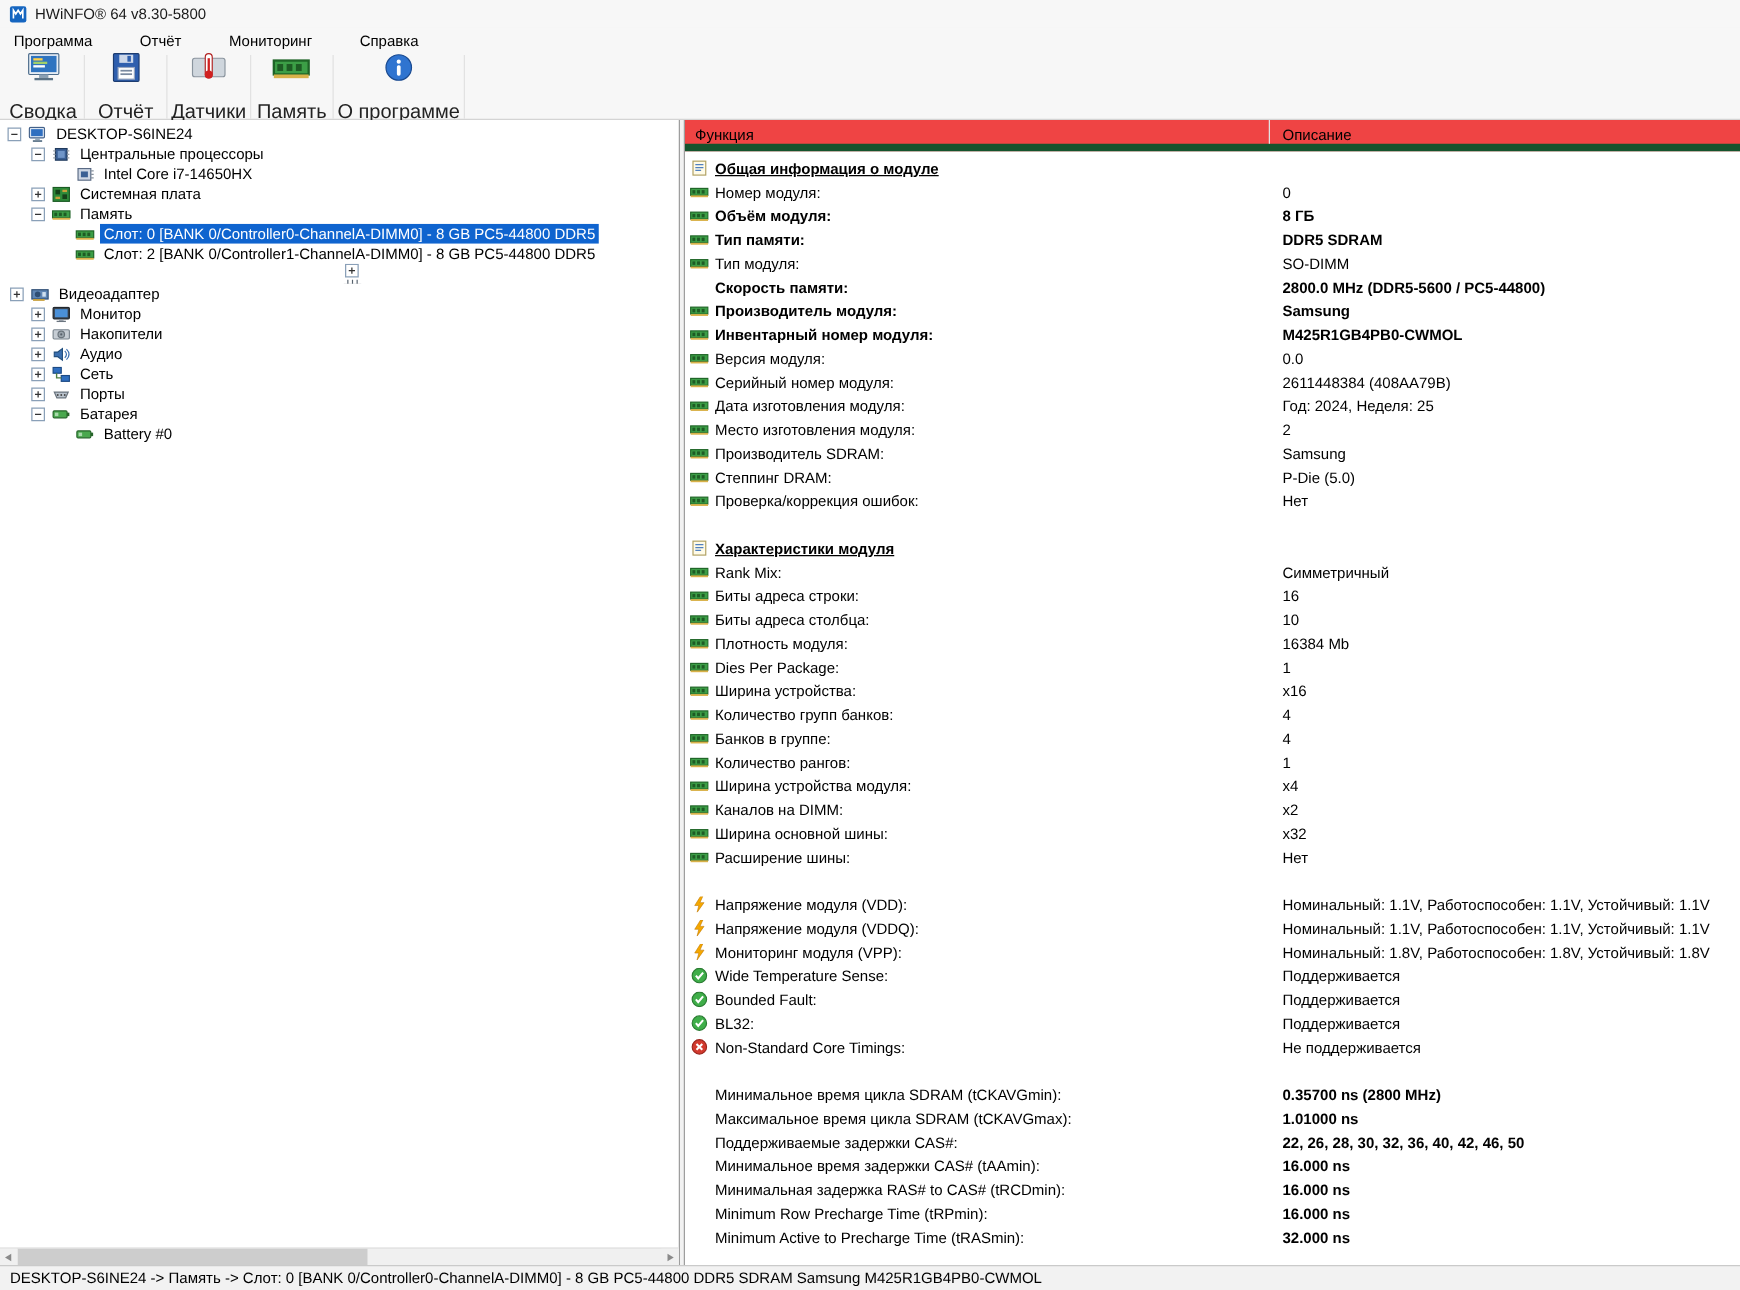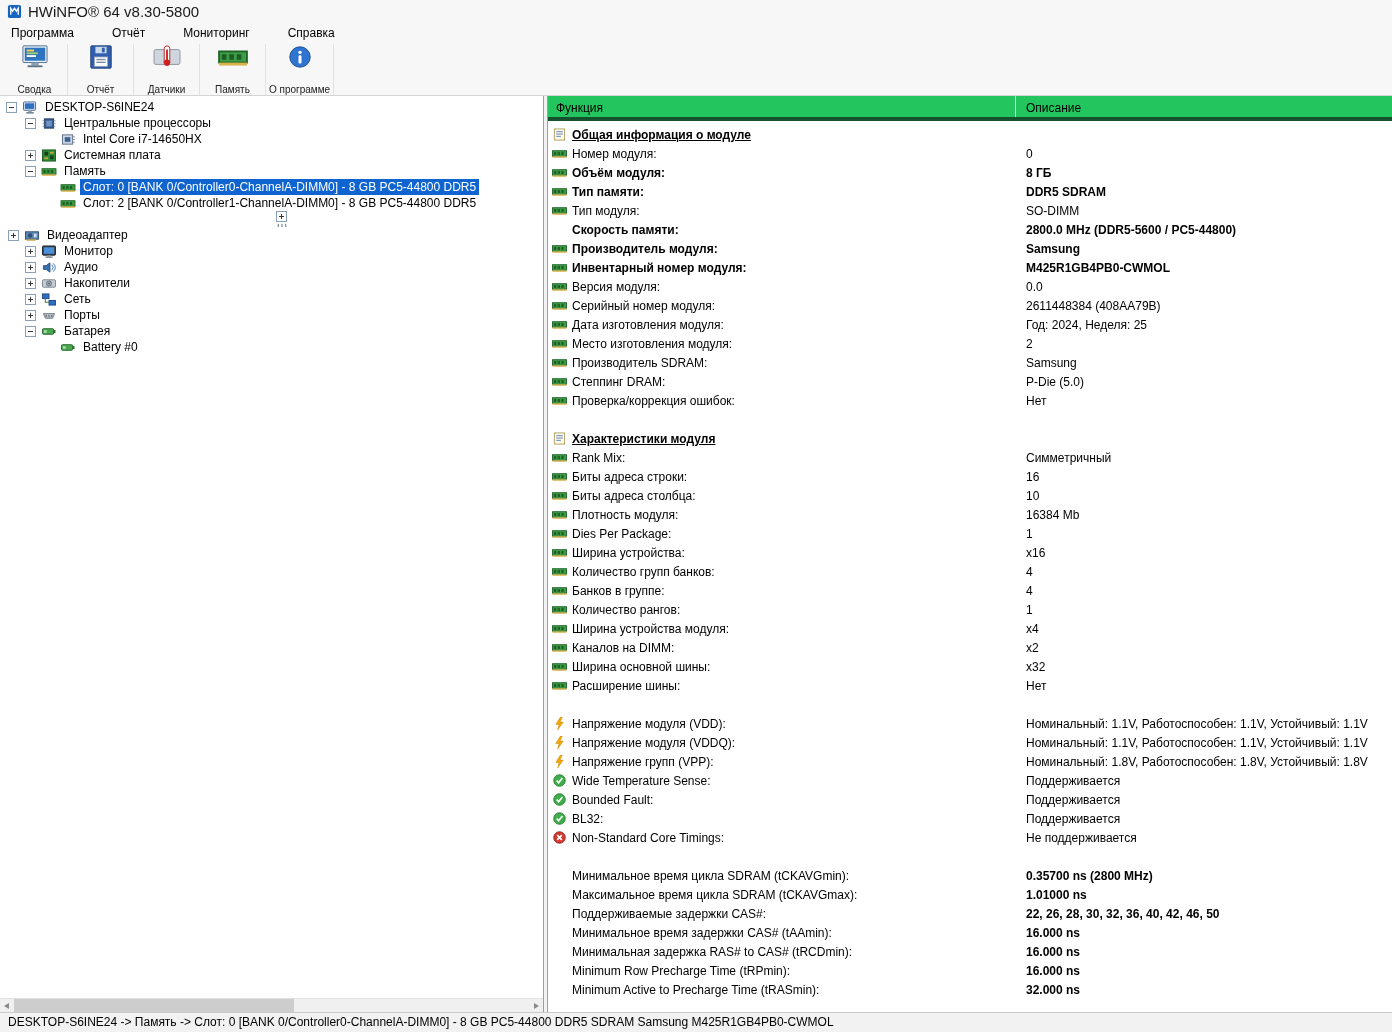--- a/index.html
+++ b/index.html
@@ -3,31 +3,31 @@
 <meta charset="utf-8">
 <style>
   * { margin:0; padding:0; box-sizing:border-box; }
   html,body { width:1392px; height:1032px; }
   body { font-family:"Liberation Sans", sans-serif; font-size:12px; color:#000; background:#fff; overflow:hidden; }
   .window { width:1392px; height:1032px; display:flex; flex-direction:column; background:#f2f2f2; }
 
   
   .titlebar { height:22px; background:#f7f7f7; display:flex; align-items:center; padding-left:7px; gap:6px; flex:none; }
   .app-icon { width:15px; height:15px; flex:none; }
-  .title-text { font-size:15px; color:#1a1a1a; }
+  .title-text { font-size:12px; color:#1a1a1a; }
 
   
   .menubar { height:22px; background:#f7f7f7; display:flex; align-items:stretch; padding-left:2px; flex:none;gap:20px; }
   .menu-item { padding:0 9px; line-height:22px; cursor:default; }
 
   
   .toolbar { height:52px; background:#f7f7f7; border-bottom:1px solid #d4d4d4; display:flex; align-items:stretch; padding-left:2px; flex:none; }
   .tbtn { min-width:66px; padding:2px 3px; display:flex; flex-direction:column; align-items:center; justify-content:center; gap:2px; border-right:1px solid #e2e2e2; cursor:default; }
   .tbicon { width:32px; height:26px; flex:none; }
-  .tblbl { font-size:10px; color:#222; white-space:nowrap;margin-top:12px; }
+  .tblbl { font-size:16px; color:#222; white-space:nowrap;margin-top:12px; }
 
   
   .main { flex:1; display:flex; min-height:0; }
   .tree-panel { width:544px; flex:none; background:#fff; border-right:1px solid #9e9e9e; position:relative; overflow:hidden; }
   #tree { padding-top:3px; }
   .splitter { width:3px; flex:none; background:#f2f2f2; cursor:col-resize; }
   .details-panel { flex:1; background:#fff; border-left:1px solid #9e9e9e; display:flex; flex-direction:column; overflow:hidden; }
 
   
   .trow { height:16px; display:flex; align-items:center; white-space:nowrap; overflow:hidden; cursor:default; }
@@ -42,21 +42,21 @@
 
   
   .hscroll { position:absolute; left:0; right:0; bottom:0; height:14px; background:#f0f0f0; border-top:1px solid #e0e0e0; display:flex; }
   .harrow { width:14px; height:100%; flex:none; position:relative; background:#f0f0f0; }
   .harrow::before { content:''; position:absolute; top:4px; border-style:solid; }
   .harrow.left::before { left:4px; border-width:3px 5px 3px 0; border-color:transparent #8a8a8a transparent transparent; }
   .harrow.right::before { right:4px; border-width:3px 0 3px 5px; border-color:transparent transparent transparent #8a8a8a; }
   .hthumb { width:280px; height:100%; background:#cdcdcd; }
 
   
-  .col-header { height:25px; flex:none; display:flex; background:#22c55e; border-bottom:4px solid #14532d; }
+  .col-header { height:25px; flex:none; display:flex; background:#ef4444; border-bottom:6px solid #14532d; }
   .col-fn { width:468px; flex:none; padding:5px 8px; border-right:1px solid #e1e1e1; }
   .col-desc-h { flex:1; padding:5px 10px; }
   #rows { padding-top:4px; overflow:hidden; }
   .drow { height:19px; display:flex; align-items:center; cursor:default; }
   .cell-fn { width:468px; flex:none; display:flex; align-items:center; padding-left:4px; white-space:nowrap; overflow:hidden; }
   .ricon { width:15px; height:13px; margin-right:5px; flex:none; }
   .ricon.hidden { visibility:hidden; }
   .cell-desc { flex:1; padding-left:10px; white-space:nowrap; overflow:hidden; }
   .drow.section .dlabel { font-weight:bold; text-decoration:underline;text-align:center; }
   .drow.bold .dlabel, .drow.bold .cell-desc { font-weight:bold; }
@@ -328,30 +328,30 @@
           <div class="trow" style="padding-left: 25px;">
     <span class="texp plus"></span>
     <svg class="ticon">
               <use href="#sym-monitor" xlink:href="#sym-monitor"></use>
             </svg>
     <span class="tlabel">Монитор</span>
   </div>
           <div class="trow" style="padding-left: 25px;">
     <span class="texp plus"></span>
     <svg class="ticon">
-              <use href="#sym-audio" xlink:href="#sym-audio"></use>
-            </svg>
-    <span class="tlabel">Аудио</span>
+              <use href="#sym-storage" xlink:href="#sym-storage"></use>
+            </svg>
+    <span class="tlabel">Накопители</span>
   </div>
           <div class="trow" style="padding-left: 25px;">
     <span class="texp plus"></span>
     <svg class="ticon">
-              <use href="#sym-storage" xlink:href="#sym-storage"></use>
-            </svg>
-    <span class="tlabel">Накопители</span>
+              <use href="#sym-audio" xlink:href="#sym-audio"></use>
+            </svg>
+    <span class="tlabel">Аудио</span>
   </div>
           <div class="trow" style="padding-left: 25px;">
     <span class="texp plus"></span>
     <svg class="ticon">
               <use href="#sym-network" xlink:href="#sym-network"></use>
             </svg>
     <span class="tlabel">Сеть</span>
   </div>
           <div class="trow" style="padding-left: 25px;">
     <span class="texp plus"></span>
@@ -683,21 +683,21 @@
               </svg>
       <span class="dlabel">Напряжение модуля (VDDQ):</span>
     </div>
     <div class="cell-desc">Номинальный: 1.1V, Работоспособен: 1.1V, Устойчивый: 1.1V</div>
   </div>
           <div class="drow">
     <div class="cell-fn">
       <svg class="ricon">
                 <use href="#sym-voltage-bolt" xlink:href="#sym-voltage-bolt"></use>
               </svg>
-      <span class="dlabel">Напряжение групп (VPP):</span>
+      <span class="dlabel">Мониторинг модуля (VPP):</span>
     </div>
     <div class="cell-desc">Номинальный: 1.8V, Работоспособен: 1.8V, Устойчивый: 1.8V</div>
   </div>
           <div class="drow">
     <div class="cell-fn">
       <svg class="ricon">
                 <use href="#sym-supported-check" xlink:href="#sym-supported-check"></use>
               </svg>
       <span class="dlabel">Wide Temperature Sense:</span>
     </div>

